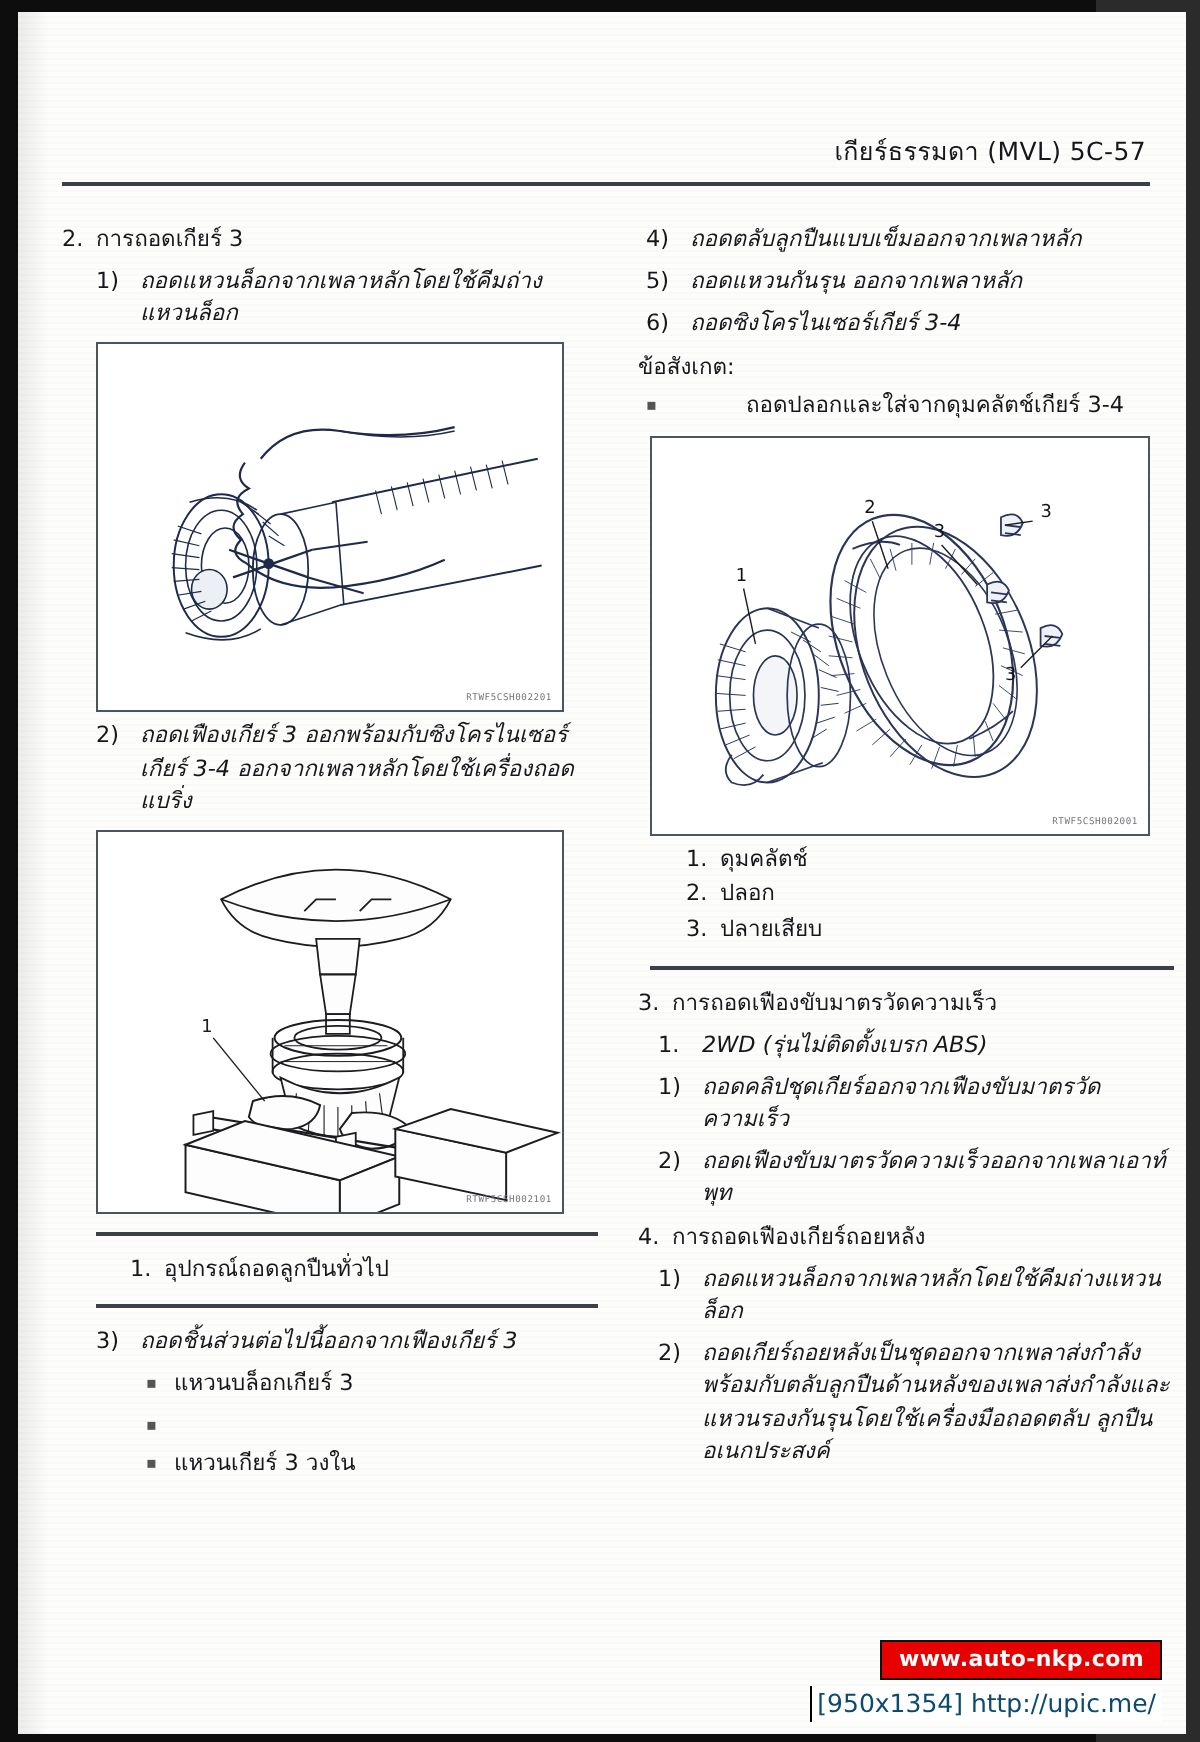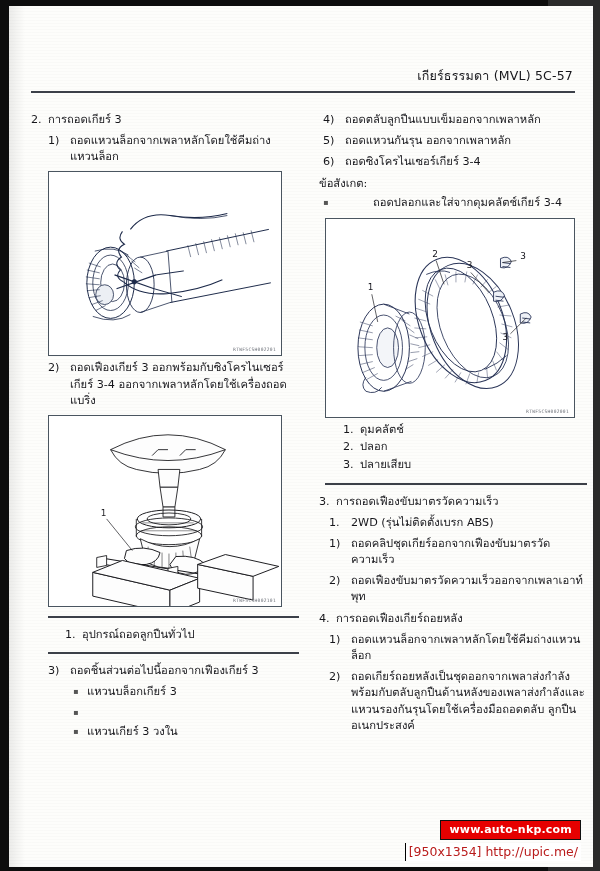--- a/index.html
+++ b/index.html
@@ -103,21 +103,21 @@
     font-size: 11.2px;
     color: #16161b;
     line-height: 1.45;
     margin-bottom: 5px;
     padding-left: 17px;
   }
   .lvl2 > .num {
     width: 22px;
     flex: 0 0 22px;
   }
-  .lvl2 > .txt { flex: 1 1 auto; }
+  .lvl2 > .txt { flex: 1 1 auto; font-style: italic; }
 
   .note-head {
     font-size: 11.2px;
     color: #16161b;
     line-height: 1.4;
     margin: 2px 0 4px 0;
   }
 
   .bullet {
     display: flex;
@@ -207,21 +207,21 @@
     font-size: 11px;
     letter-spacing: 0.2px;
     padding: 2px 8px 3px 8px;
     border: 1px solid #111;
     line-height: 1.2;
     margin-left: 10px;
   }
   #wm-line2 {
     margin-top: 3px;
     background: #ffffff;
-    color: #b91c1c;
+    color: #0c4a6e;
     font-size: 12.5px;
     display: inline-block;
     padding: 1px 3px;
     border-left: 1px solid #000;
     line-height: 1.25;
     white-space: nowrap;
   }
 </style>
 </head>
 <body>

